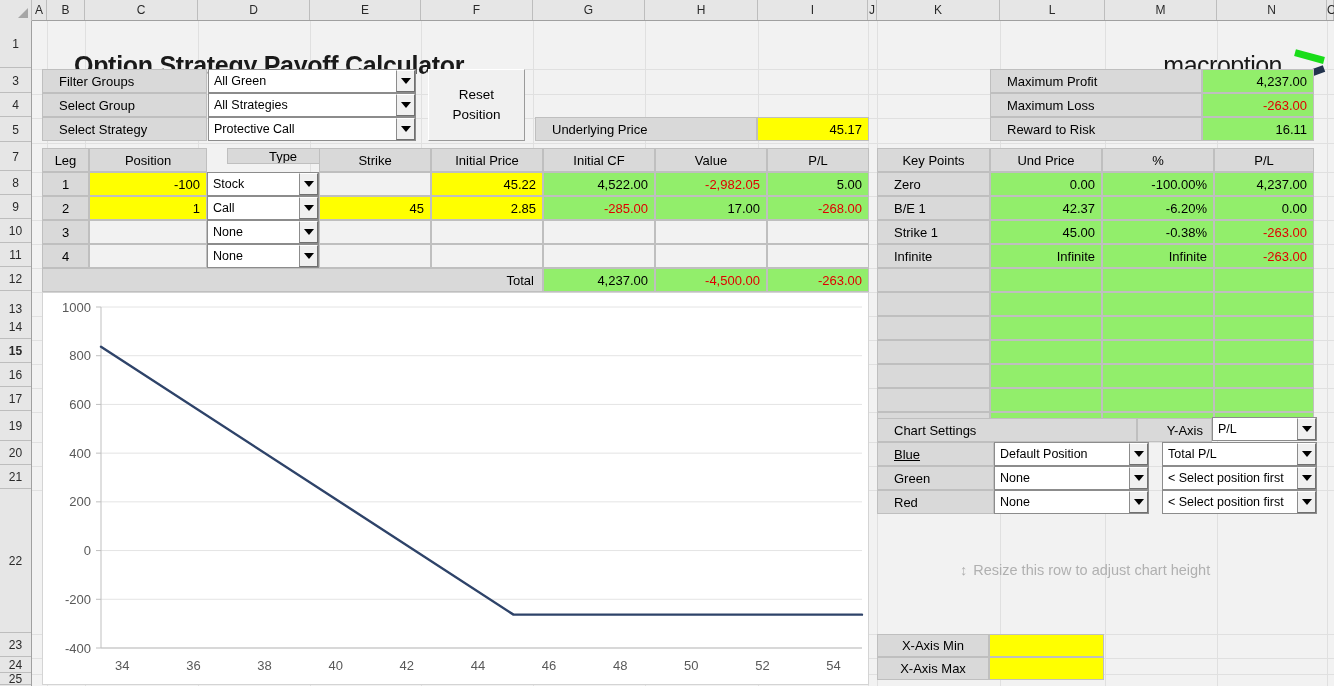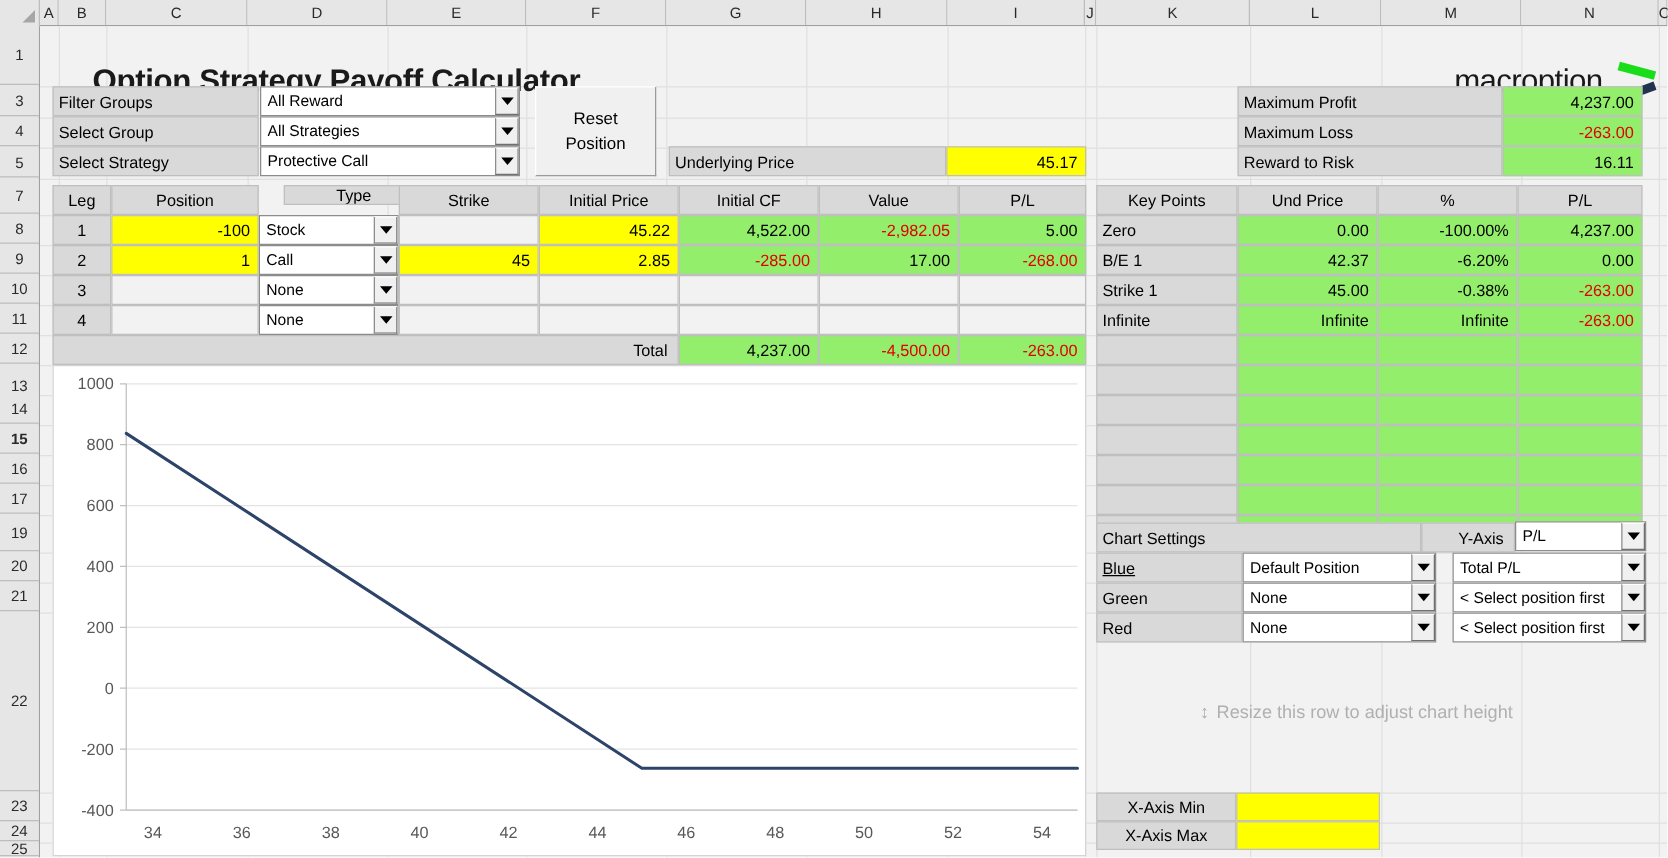--- a/index.html
+++ b/index.html
@@ -66,21 +66,21 @@
     position: absolute;
     font-size: 13px;
     display: flex; align-items: center;
     white-space: nowrap;
     overflow: hidden;
   }
   .lbl {            
     background: #d9d9d9;
     border: 1px solid #bfbfbf;
     color: #000;
-    padding-left: 4px;
+    padding-left: 16px;
   }
   .lbl.center { justify-content: center; padding-left: 0; }
   .lbl.right  { justify-content: flex-end; padding-right: 8px; padding-left: 0; }
   .hdrcell {        
     background: #d9d9d9;
     border: 1px solid #bfbfbf;
     justify-content: center;
     color: #000;
     font-size: 13px;
   }
@@ -287,21 +287,21 @@
     <div id="logo">
       <span class="word">macroption</span>
       <span class="mark">
         <span class="g1"></span>
           <span class="g2"></span>
       </span>
     </div>
 
     <div class="box lbl" style="left:10px;  top:48px;  width:165px; height:24px;">Filter Groups</div>
     <div class="dd" style="left:176px; top:48px; width:208px; height:24px;">
-      <span class="ddtext">All Reward</span>
+      <span class="ddtext">All Green</span>
       <span class="arrow"></span>
     </div>
 
     <div class="box lbl" style="left:10px;  top:72px;  width:165px; height:24px;">Select Group</div>
     <div class="dd" style="left:176px; top:72px; width:208px; height:24px;">
       <span class="ddtext">All Strategies</span>
       <span class="arrow"></span>
     </div>
 
     <div class="box lbl" style="left:10px;  top:96px;  width:165px; height:24px;">Select Strategy</div>

